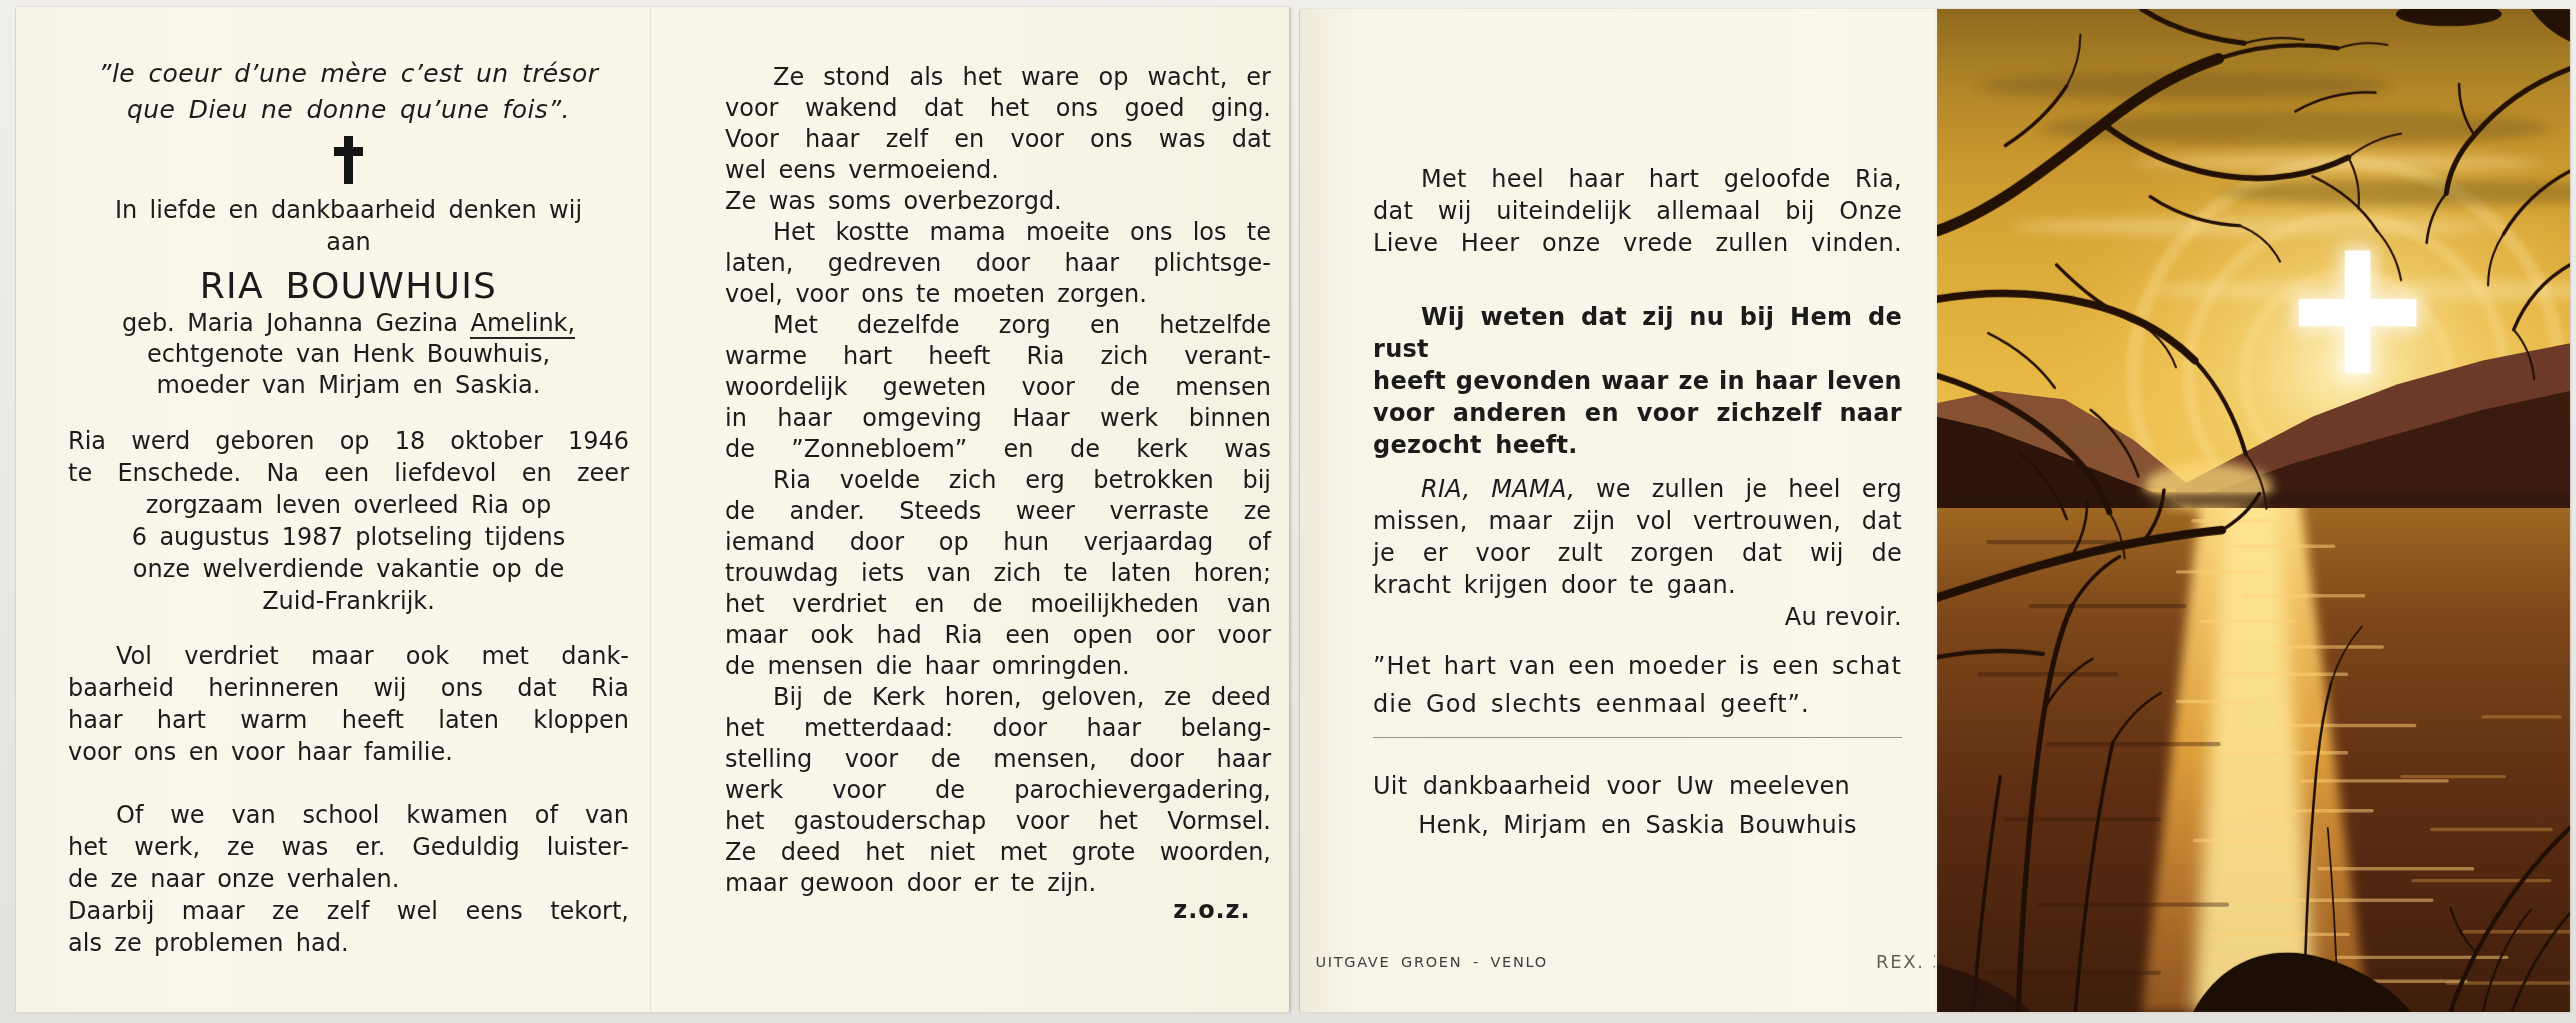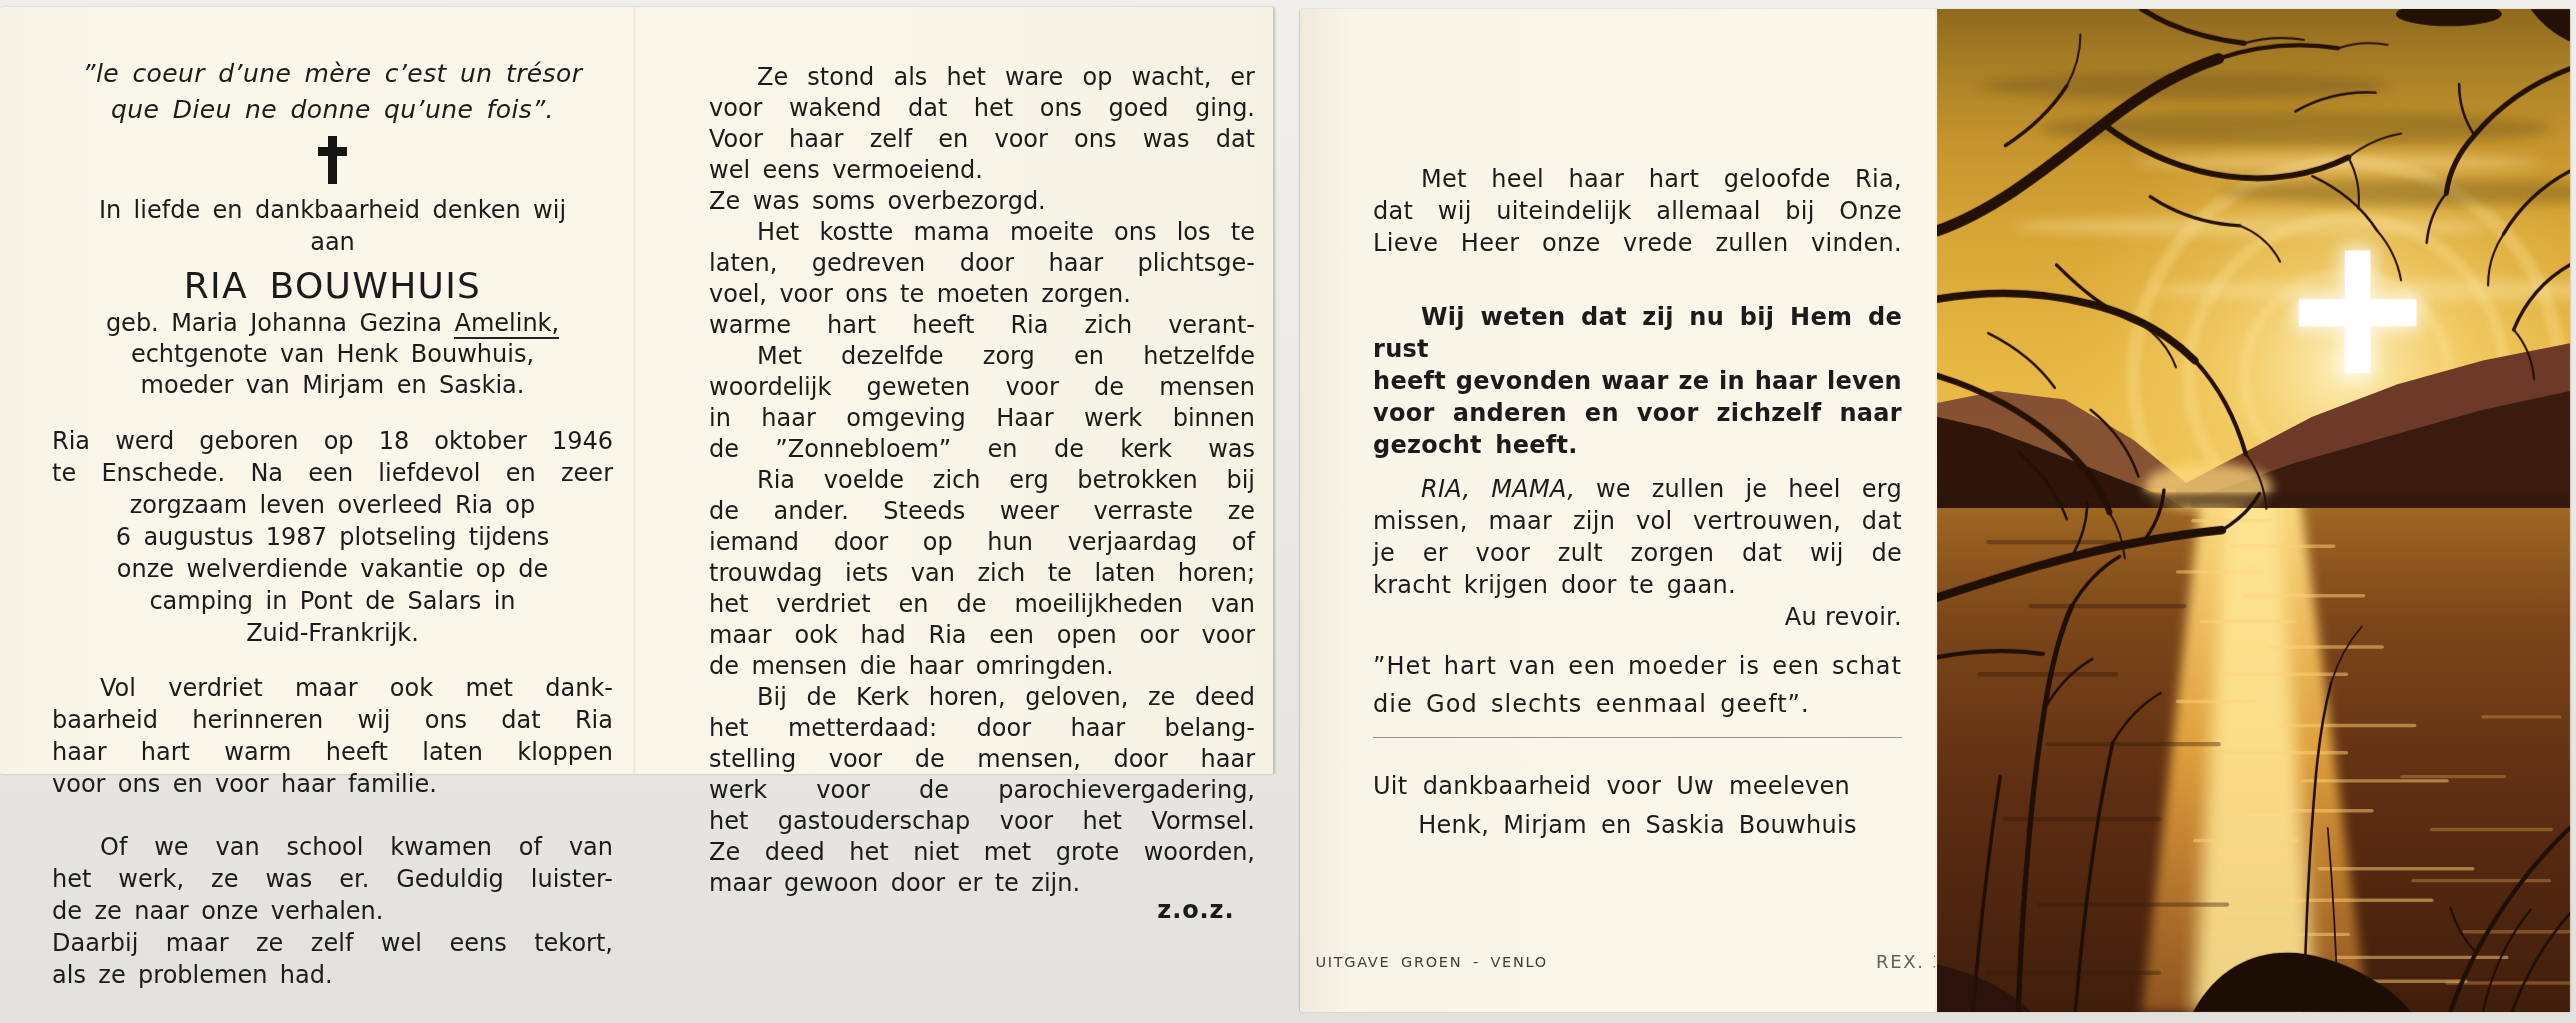--- a/index.html
+++ b/index.html
@@ -3,21 +3,21 @@
 <meta charset="utf-8">
 <style>
   html,body { margin:0; padding:0; }
   body {
     width:2576px; height:1024px; position:relative; overflow:hidden;
     background:linear-gradient(180deg,#f0efeb 0%, #e9e8e4 55%, #e2e1dd 100%);
     font-family:"DejaVu Sans", sans-serif;
   }
   .page { position:absolute; background:#f9f5e9; border-radius:2.6px; }
   #page1 {
-    left:0; top:6.8px; width:1273px; height:767px;
+    left:16px; top:6.8px; width:1273px; height:1005px;
     background:linear-gradient(90deg,#f7f3e6 0%, #faf6ea 12%, #f9f5e8 70%, #f5f1e3 99%);
     box-shadow:-0.9px 0 0 #d7d2c4, 1.7px 0 2.6px rgba(90,80,60,.28);
   }
   #page2 {
     left:1300px; top:8.5px; width:1270px; height:1003px;
     background:linear-gradient(90deg,#efeadb 0%, #f8f4e8 4%, #faf6ea 40%, #f8f4e7 100%);
     box-shadow:-0.9px 0 0.9px rgba(0,0,0,.12), 0.9px 0 1.7px rgba(90,80,60,.2);
   }
   .fold { position:absolute; top:0; bottom:0; left:633px; width:3.4px;
     background:linear-gradient(90deg, rgba(110,100,70,0), rgba(110,100,70,.10), rgba(110,100,70,0)); }
@@ -87,21 +87,20 @@
         <span class="ul">Amelink,</span>
       </div>
       <div class="cline">echtgenote van Henk Bouwhuis,</div>
       <div class="cline">moeder van Mirjam en Saskia.</div>
       <div class="para mt28">
           <div class="ln a-j">Ria werd geboren op 18 oktober 1946</div>
           <div class="ln a-j">te Enschede. Na een liefdevol en zeer</div>
           <div class="ln a-c">zorgzaam leven overleed Ria op</div>
           <div class="ln a-c">6 augustus 1987 plotseling tijdens</div>
           <div class="ln a-c">onze welverdiende vakantie op de</div>
-          <div class="ln a-c">camping in Pont de Salars in</div>
           <div class="ln a-c">Zuid-Frankrijk.</div>
         </div>
       <div class="para mt27">
           <div class="ln a-j ind">Vol verdriet maar ook met dank-</div>
           <div class="ln a-j">baarheid herinneren wij ons dat Ria</div>
           <div class="ln a-j">haar hart warm heeft laten kloppen</div>
           <div class="ln a-l">voor ons en voor haar familie.</div>
         </div>
       <div class="para mt36">
           <div class="ln a-j ind">Of we van school kwamen of van</div>
@@ -115,22 +114,22 @@
     <div class="col" id="col2">
       <div>
           <div class="ln a-j ind">Ze stond als het ware op wacht, er</div>
           <div class="ln a-j">voor wakend dat het ons goed ging.</div>
           <div class="ln a-j">Voor haar zelf en voor ons was dat</div>
           <div class="ln a-l">wel eens vermoeiend.</div>
           <div class="ln a-l">Ze was soms overbezorgd.</div>
           <div class="ln a-j ind">Het kostte mama moeite ons los te</div>
           <div class="ln a-j">laten, gedreven door haar plichtsge-</div>
           <div class="ln a-l">voel, voor ons te moeten zorgen.</div>
+          <div class="ln a-j ind">Met dezelfde zorg en hetzelfde</div>
           <div class="ln a-j">warme hart heeft Ria zich verant-</div>
-          <div class="ln a-j ind">Met dezelfde zorg en hetzelfde</div>
           <div class="ln a-j">woordelijk geweten voor de mensen</div>
           <div class="ln a-j">in haar omgeving Haar werk binnen</div>
           <div class="ln a-j">de ”Zonnebloem” en de kerk was</div>
           <div class="ln a-j ind">Ria voelde zich erg betrokken bij</div>
           <div class="ln a-j">de ander. Steeds weer verraste ze</div>
           <div class="ln a-j">iemand door op hun verjaardag of</div>
           <div class="ln a-j">trouwdag iets van zich te laten horen;</div>
           <div class="ln a-j">het verdriet en de moeilijkheden van</div>
           <div class="ln a-j">maar ook had Ria een open oor voor</div>
           <div class="ln a-l">de mensen die haar omringden.</div>

